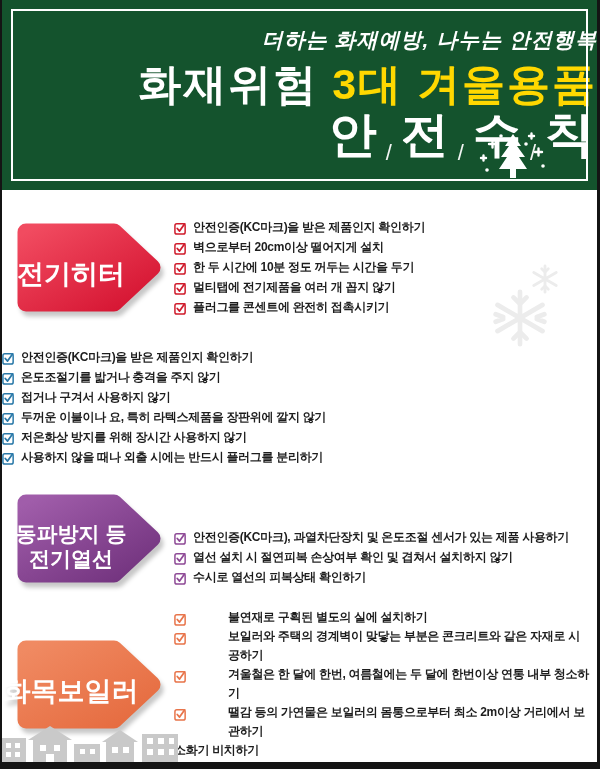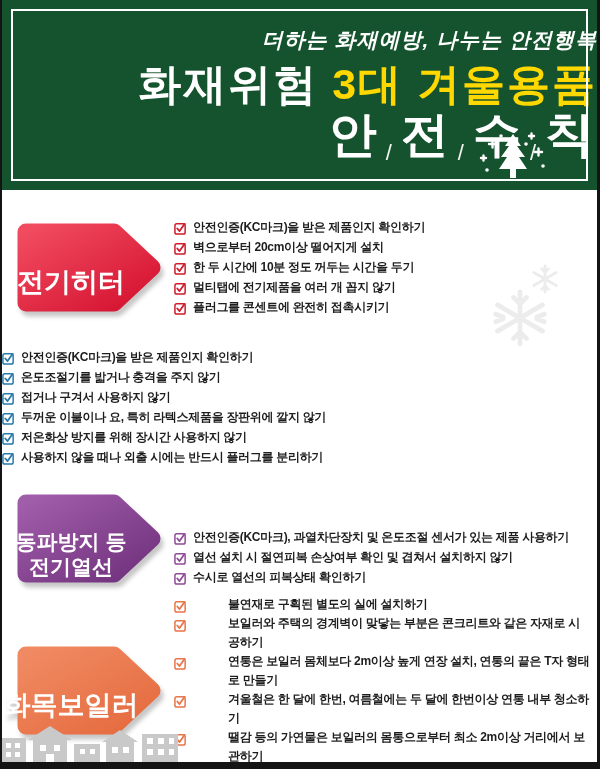--- a/index.html
+++ b/index.html
@@ -43,21 +43,21 @@
   .sec0{ margin-top:12px; min-height:130px; }
   .sec1{ margin-top:11px; min-height:128px; }
   .sec2{ margin-top:10px; min-height:106px;align-items:flex-end; }
   .sec3{ margin-top:8px;  min-height:178px; }
 
   .arrow-col{ position:relative; flex:0 0 172px; display:flex; justify-content:center; }
   .arrow-wrap{ position:relative; width:152px; height:97px;
     filter:drop-shadow(3px 5px 2px rgba(0,0,0,0.22)); }
   .arrow-wrap svg{ display:block; }
   .arrow-label{
-    position:absolute; left:2px; top:16px; width:114px; height:97px;
+    position:absolute; left:2px; top:8px; width:114px; height:97px;
     display:flex; flex-direction:column; align-items:center; justify-content:center;
     color:#fff; font-weight:900; font-size:27px; letter-spacing:0px; line-height:1.15;
     text-align:center; white-space:nowrap;
   }
   .arrow-label.two{ font-size:21px; }
 
   .bullets{ list-style:none; flex:1; padding-right:6px; }
   .bullets li{
     display:flex; align-items:flex-start; gap:6px;
     font-size:12px; font-weight:700; color:#1d1d1d;
@@ -270,27 +270,20 @@
               <path d="M3.5 8 L6 10.8 L11.5 3" fill="none" stroke="#e8744a" stroke-width="1.9" stroke-linecap="round" stroke-linejoin="round"></path>
             </svg>
             <span>불연재로 구획된 별도의 실에 설치하기</span>
           </li>
           <li>
             <svg width="13" height="14" viewBox="0 0 14 15">
               <rect x="1" y="3" width="11" height="11" rx="2" fill="none" stroke="#e8744a" stroke-width="1.6"></rect>
               <path d="M3.5 8 L6 10.8 L11.5 3" fill="none" stroke="#e8744a" stroke-width="1.9" stroke-linecap="round" stroke-linejoin="round"></path>
             </svg>
             <span>보일러와 주택의 경계벽이 맞닿는 부분은 콘크리트와 같은 자재로 시공하기</span>
-          </li>
-          <li>
-            <svg width="13" height="14" viewBox="0 0 14 15">
-              <rect x="1" y="3" width="11" height="11" rx="2" fill="none" stroke="#e8744a" stroke-width="1.6"></rect>
-              <path d="M3.5 8 L6 10.8 L11.5 3" fill="none" stroke="#e8744a" stroke-width="1.9" stroke-linecap="round" stroke-linejoin="round"></path>
-            </svg>
-            <span>연통은 보일러 몸체보다 2m이상 높게 연장 설치, 연통의 끝은 T자 형태로 만들기</span>
           </li>
           <li>
             <svg width="13" height="14" viewBox="0 0 14 15">
               <rect x="1" y="3" width="11" height="11" rx="2" fill="none" stroke="#e8744a" stroke-width="1.6"></rect>
               <path d="M3.5 8 L6 10.8 L11.5 3" fill="none" stroke="#e8744a" stroke-width="1.9" stroke-linecap="round" stroke-linejoin="round"></path>
             </svg>
             <span>겨울철은 한 달에 한번, 여름철에는 두 달에 한번이상 연통 내부 청소하기</span>
           </li>
           <li>
             <svg width="13" height="14" viewBox="0 0 14 15">

